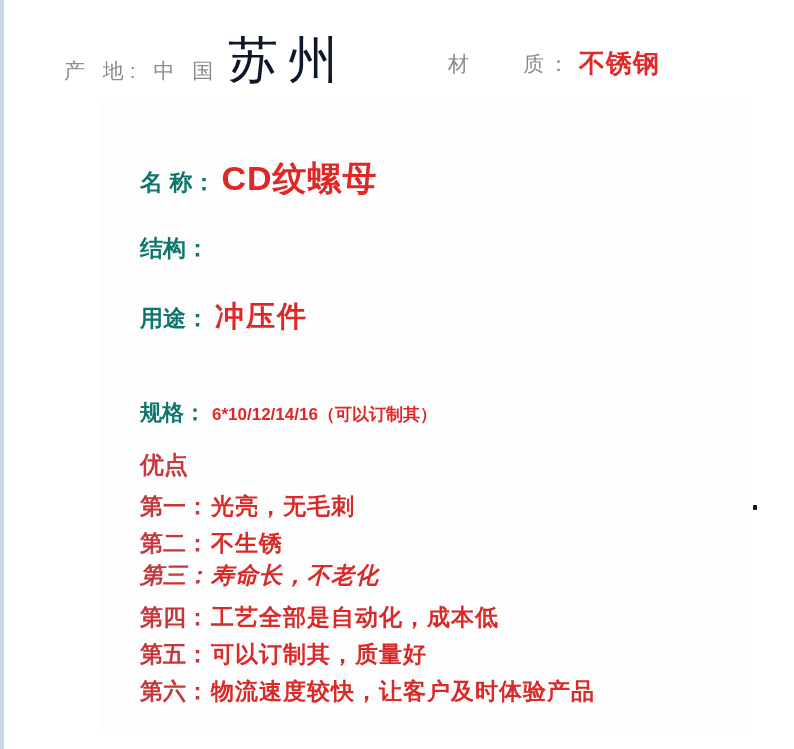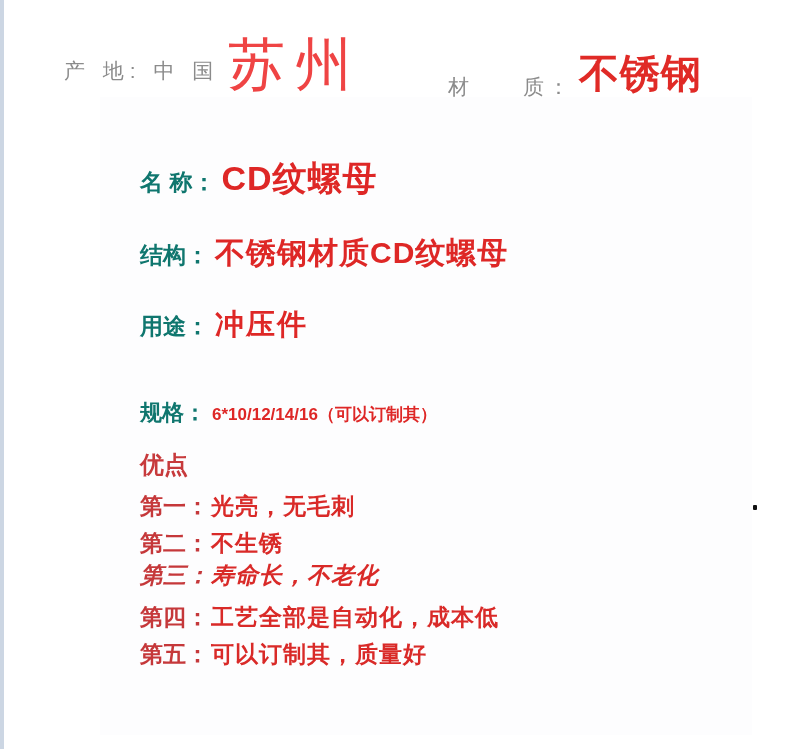--- a/index.html
+++ b/index.html
@@ -27,51 +27,51 @@
   
   .origin-label {
     position: absolute; left: 64px; top: 58px;
     font-size: 21px; line-height: 1.2;
     color: #8b8b8b; letter-spacing: 6px;
     white-space: nowrap;
   }
   .origin-value {
     position: absolute; left: 228px; top: 33px;
     font-family: "DejaVu Serif", "Liberation Serif", serif;
-    font-size: 57px; line-height: 1.1; font-weight: 500;
-    color: #ef4444; letter-spacing: 10px;
+    font-size: 50px; line-height: 1.1; font-weight: 500;
+    color: #0f172a; letter-spacing: 10px;
     white-space: nowrap;
   }
   .material-row {
     position: absolute; left: 448px; top: 46px;
-    display: flex; align-items: flex-end; white-space: nowrap;
+    display: flex; align-items: center; white-space: nowrap;
   }
   .material-label {
     font-size: 21px; color: #8b8b8b; letter-spacing: 4px;
   }
   .material-value {
-    font-size: 40px; font-weight: bold; color: #e02a26;
+    font-size: 26px; font-weight: bold; color: #e02a26;
     margin-left: 6px; letter-spacing: 1px; font-family: Liberation Mono, monospace;
   }
 
   
   .row {
     position: absolute; left: 140px;
     display: flex; align-items: baseline;
     white-space: nowrap;
   }
   .lbl {
     font-weight: bold; color: #0f766e; font-size: 23px;
   }
   .val {
     font-weight: bold; color: #de2726; margin-left: 6px;
   }
   .row-name    { top: 156px; }  .row-name .val    { font-size: 34px; letter-spacing: 1px; }
   .row-struct  { top: 233px; }  .row-struct .val  { font-size: 30px; letter-spacing: 1px; }
-  .row-use     { top: 305px; }  .row-use .val     { font-size: 29px; letter-spacing: 2px; }
+  .row-use     { top: 297px; }  .row-use .val     { font-size: 29px; letter-spacing: 2px; }
   .row-spec    { top: 378px; margin-top: 20px; }  .row-spec .lbl    { font-size: 22px; }
   .row-spec .val { font-size: 17px; letter-spacing: 0px; }
 
   
   .adv-heading {
     position: absolute; left: 140px; top: 452px;
     font-size: 24px; font-weight: bold; color: #c73a3c;
     line-height: 1.1;
   }
   .adv-row { align-items: baseline; }
@@ -106,21 +106,20 @@
     <span class="material-value">不锈钢</span>
   </div>
 
   <div class="row row-name">
     <span class="lbl">名 称：</span>
     <span class="val">CD纹螺母</span>
   </div>
 
   <div class="row row-struct">
     <span class="lbl">结构：</span>
-    <span class="val">不锈钢材质CD纹螺母</span>
   </div>
 
   <div class="row row-use">
     <span class="lbl">用途：</span>
     <span class="val">冲压件</span>
   </div>
 
   <div class="row row-spec">
     <span class="lbl">规格：</span>
     <span class="val">6*10/12/14/16（可以订制其）</span>
@@ -141,16 +140,20 @@
     <span class="val">寿命长，不老化</span>
   </div>
   <div class="row adv-row adv-3">
     <span class="lbl">第四：</span>
     <span class="val">工艺全部是自动化，成本低</span>
   </div>
   <div class="row adv-row adv-4">
     <span class="lbl">第五：</span>
     <span class="val">可以订制其，质量好</span>
   </div>
+  <div class="row adv-row adv-5">
+    <span class="lbl">第六：</span>
+    <span class="val">物流速度较快，让客户及时体验产品</span>
+  </div>
 
   <div class="stray-dot"></div>
 
 </div>
 
 </body></html>

